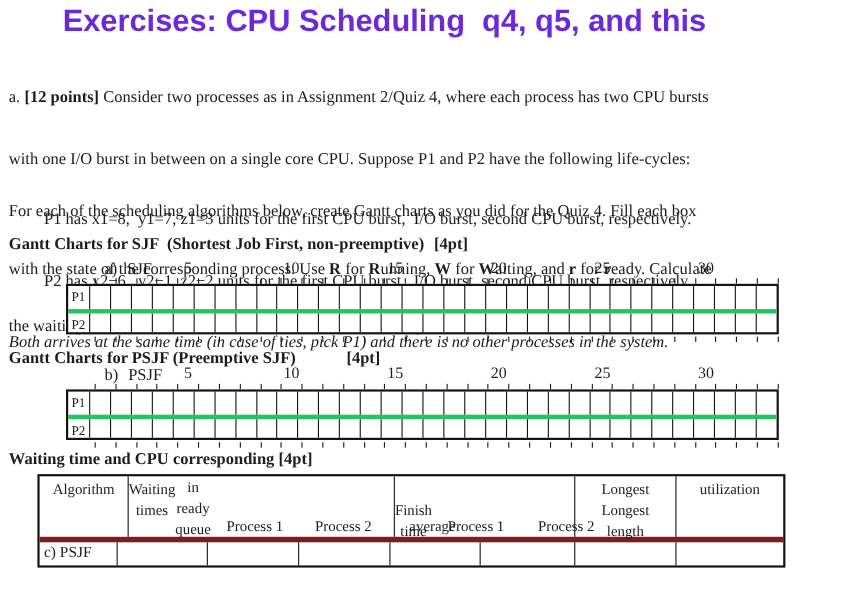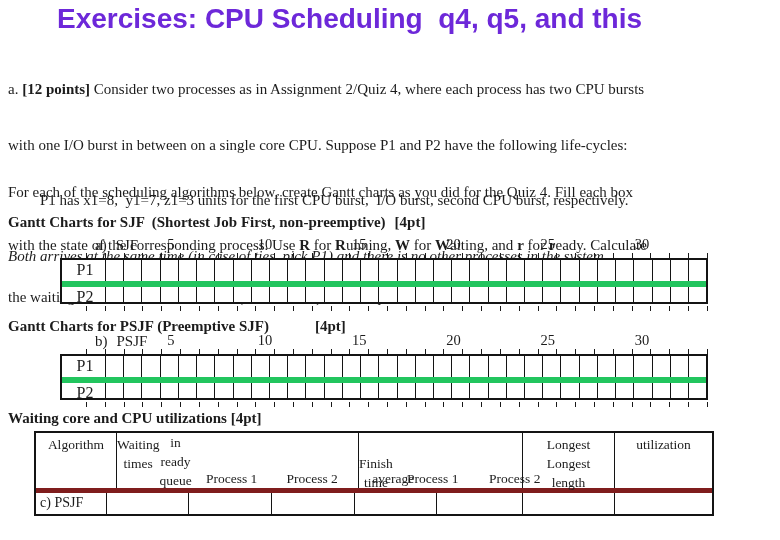--- a/index.html
+++ b/index.html
@@ -45,22 +45,22 @@
   .gmarks .cell{flex:1;border-right:1px solid #1a1a1a;}
   #sjf-marks-top{left:86px;top:253px;}
   #sjf-marks-bottom{left:86px;top:306px;}
   #psjf-marks-top{left:86px;top:349px;}
   #psjf-marks-bottom{left:86px;top:402px;}
 
   .ggrid{width:648px;border:2px solid #141414;background:#fff;}
   #sjf-grid{left:60px;top:258px;}
   #psjf-grid{left:60px;top:354px;}
   .grow{display:flex;height:21px;}
-  .grow + .grow{border-top:6px solid #22c55e;}
-  .glabel{width:44px;border-right:1px solid #141414;padding-left:3px;font-size:16px;line-height:20px;text-align:center;}
+  .grow + .grow{border-top:4px solid #22c55e;}
+  .glabel{width:20px;border-right:1px solid #141414;padding-left:3px;font-size:12px;line-height:20px;}
   .gcells{flex:1;display:flex;}
   .gcells .cell{flex:1;border-right:1px solid #141414;}
   .gcells .cell:last-child{border-right:none;}
 
   #table-caption{left:8px;top:410px;font-weight:bold;font-size:15px;white-space:pre;}
 
   #results{left:34px;top:431px;width:680px;border:2px solid #141414;font-size:13.5px;background:#fff;}
   .thead{display:flex;height:60px;border-bottom:5px solid #7f1d1d;text-align:center;}
   .hcell{border-right:1px solid #141414;}
   .hcell:last-child{border-right:none;}
@@ -91,20 +91,21 @@
 </style>
 </head>
 <body>
 
 <div id="title" class="abs">Exercises: CPU Scheduling  q4, q5, and this</div>
 
 <div id="problem" class="abs bodytext pre">
   <div><span>a. </span><span class="b">[12 points]</span><span> Consider two processes as in Assignment 2/Quiz 4, where each process has two CPU bursts</span></div>
   <div>with one I/O burst in between on a single core CPU. Suppose P1 and P2 have the following life-cycles:</div>
   <div class="indent">P1 has x1=8,  y1=7, z1=3 units for the first CPU burst,  I/O burst, second CPU burst, respectively.</div>
+  <div class="indent">P2 has x2−6,  y2−1, z2−2 units for the first CPU burst,  I/O burst, second CPU burst, respectively.</div>
   <div class="it">Both arrives at the same time (in case of ties, pick P1) and there is no other processes in the system.</div>
 </div>
 
 <div id="instructions" class="abs bodytext pre">
   <div>For each of the scheduling algorithms below, create Gantt charts as you did for the Quiz 4. Fill each box</div>
   <div><span>with the state of the corresponding process. Use </span><span class="b">R</span><span> for </span><span class="b">R</span><span>unning, </span><span class="b">W</span><span> for </span><span class="b">W</span><span>aiting, and </span><span class="b">r</span><span> for </span><span class="b">r</span><span>eady. Calculate</span></div>
   <div>the waiting times and CPU utilization (as a fraction) for each process and fill in the table below.</div>
 </div>
 
 <div id="sjf-heading" class="abs secheading"><span>Gantt Charts for SJF  (Shortest Job First, non-preemptive)</span><span class="pts">[4pt]</span></div>
@@ -472,21 +473,21 @@
     <div class="cell"></div>
     <div class="cell"></div>
     <div class="cell"></div>
     <div class="cell"></div>
     <div class="cell"></div>
     <div class="cell"></div>
     <div class="cell"></div>
     <div class="cell"></div>
   </div>
 
-<div id="table-caption" class="abs">Waiting core and CPU utilizations [4pt]</div>
+<div id="table-caption" class="abs">Waiting time and CPU corresponding [4pt]</div>
 <div id="results" class="abs">
   <div class="thead">
     <div class="hcell w-alg hcell-alg">Algorithm</div>
     <div class="hcell w-wait hgroup">
       <div class="gl">Waiting times</div>
       <div class="gl">in ready queue</div>
       <div class="hsub">
         <span class="sub-w1">Process 1</span>
         <span class="sub-w2">Process 2</span>
         <span class="sub-w3">average</span>

